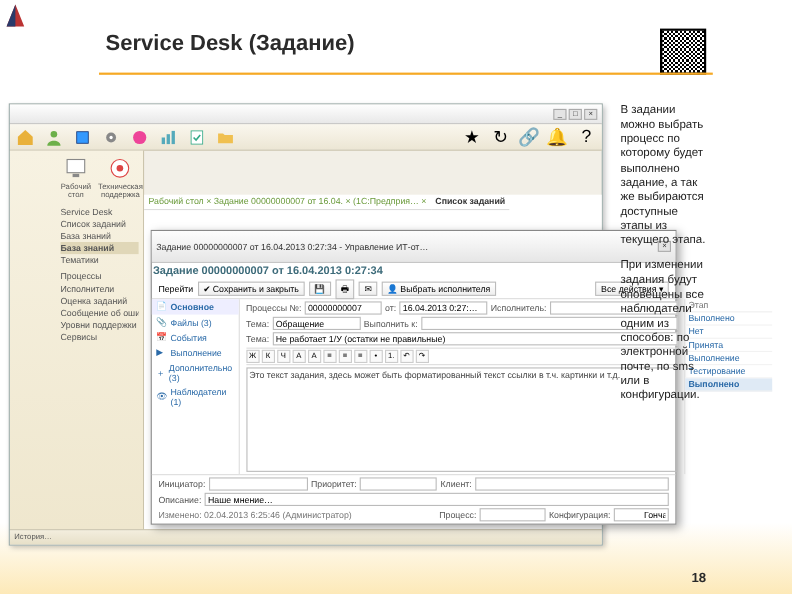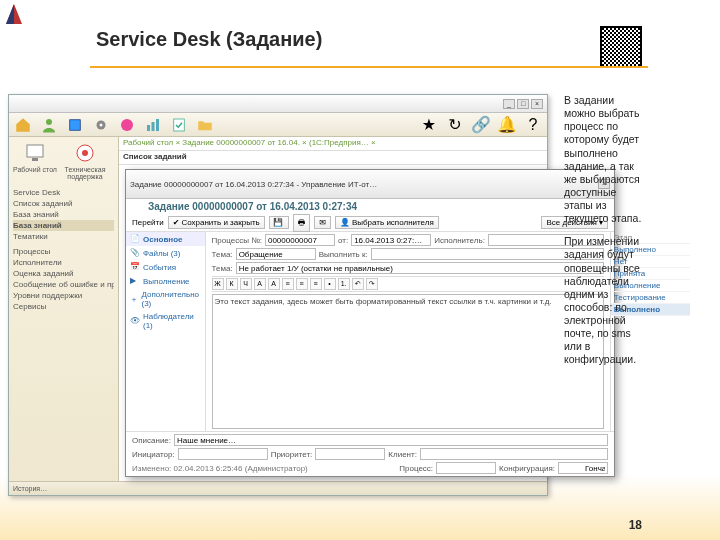--- a/index.html
+++ b/index.html
@@ -16,34 +16,34 @@
 
   .screenshot { position: absolute; top: 94px; left: 8px; width: 540px; height: 402px; border: 1px solid #9aa; background: #f2efe7; box-shadow: 2px 2px 5px rgba(0,0,0,.25); }
   .titlebar { height: 18px; background: linear-gradient(#fefefe,#e8e8e8); border-bottom: 1px solid #c0c0c0; display: flex; align-items: center; padding: 0 4px; font-size: 8px; color: #333; }
   .winbtns { margin-left: auto; display: flex; gap: 2px; }
   .winbtn { width: 12px; height: 10px; background: #e4e4e4; border: 1px solid #aaa; font-size: 7px; line-height: 8px; text-align: center; }
   .menubtns { height: 24px; background: linear-gradient(#faf7ee,#ece6d4); border-bottom: 1px solid #c9c2ac; display: flex; align-items: center; padding: 2px 4px; gap: 6px; }
   .icon24 { width: 20px; height: 20px; display: inline-flex; align-items: center; justify-content: center; }
   .icon24 svg { width: 18px; height: 18px; }
 
   .app-body { display: flex; height: calc(100% - 18px - 24px - 14px); }
-  .sidebar { width: 110px; background: linear-gradient(#f7f2e2,#efe7ce); border-right: 1px solid #cbc4ac; font-size: 8px; color: #555; }
+  .sidebar { width: 122px; background: linear-gradient(#f7f2e2,#efe7ce); border-right: 1px solid #cbc4ac; font-size: 8px; color: #555; padding-left: 42px; }
   .side-big { display: flex; gap: 6px; padding: 4px; }
   .side-big .card { width: 44px; height: 40px; text-align: center; font-size: 7px; }
   .side-list { padding: 2px 4px; }
   .side-list div { padding: 1px 0; white-space: nowrap; overflow: hidden; }
   .side-sel { background: #e0d7b8; font-weight: bold; }
 
-  .main { flex: 1; background: #fff; display: flex; flex-direction: column; position: relative; }
+  .main { flex: 1; background: #fff; display: flex; flex-direction: row; position: relative; margin-top: 40px; }
   .breadcrumb { height: 14px; font-size: 8px; color: #6a9a3a; padding: 1px 4px; border-bottom: 1px solid #ddd; }
   .list-header { height: 14px; font-size: 8px; padding: 1px 4px; font-weight: bold; color: #333; border-bottom: 1px solid #ddd; }
 
   .task-window { position: absolute; top: 32px; left: 6px; right: -68px; bottom: 4px; background: #fff; border: 1px solid #888; box-shadow: 3px 3px 8px rgba(0,0,0,.35); display: flex; flex-direction: column; }
   .tw-title { height: 16px; background: linear-gradient(#fdfdfd,#e6e6e6); border-bottom: 1px solid #c0c0c0; font-size: 8px; color: #333; display: flex; align-items: center; padding: 14px 4px; }
-  .tw-header { font-size: 10px; font-weight: bold; color: #3d6b7a; padding: 2px 22px; }
+  .tw-header { font-size: 10px; font-weight: bold; color: #3d6b7a; padding: 2px 1px; }
   .tw-toolbar { height: 18px; display: flex; align-items: center; gap: 4px; padding: 0 6px; font-size: 8px; border-bottom: 1px solid #ddd; }
   .tw-btn { background: linear-gradient(#fff,#eee); border: 1px solid #bbb; padding: 1px 4px; font-size: 8px; display: flex; align-items: center; gap: 2px; }
   .tw-form { display: flex; flex: 1; }
   .tw-tabs { width: 96px; border-right: 1px solid #ddd; font-size: 8px; }
   .tw-tab { padding: 2px 4px; color: #2a6aa8; display: flex; align-items: center; gap: 3px; cursor: pointer; }
   .tw-tab.sel { background: #eef; font-weight: bold; }
   .tw-content { flex: 1; display: flex; }
   .tw-mid { flex: 1; padding: 2px 6px; font-size: 8px; display: flex; flex-direction: column; gap: 2px; }
   .row { display: flex; align-items: center; gap: 3px; }
   .row label { color: #555; white-space: nowrap; }
@@ -268,30 +268,30 @@
                 <div class="stage">Нет</div>
                 <div class="stage">Принята</div>
                 <div class="stage">Выполнение</div>
                 <div class="stage">Тестирование</div>
                 <div class="stage sel">Выполнено</div>
               </div>
             </div>
           </div>
           <div class="tw-bottom">
             <div class="row">
-              <label>Описание:</label>
-              <input class="inp" value="Наше мнение…" style="">
-            </div>
-            <div class="row">
               <label>Инициатор:</label>
               <input class="inp" style="max-width: 90px;">
               <label>Приоритет:</label>
               <input class="inp" style="max-width: 70px;">
               <label>Клиент:</label>
               <input class="inp" style="">
+            </div>
+            <div class="row">
+              <label>Описание:</label>
+              <input class="inp" value="Наше мнение…" style="">
             </div>
             <div class="row" style="color:#777">
               <span>Изменено: 02.04.2013 6:25:46 (Администратор)</span>
               <span style="flex:1"></span>
               <label>Процесс:</label>
               <input class="inp" style="max-width: 60px;">
               <label>Конфигурация:</label>
               <input class="inp" style="max-width: 50px; padding-left: 26px;" value="Гончар">
             </div>
           </div>

